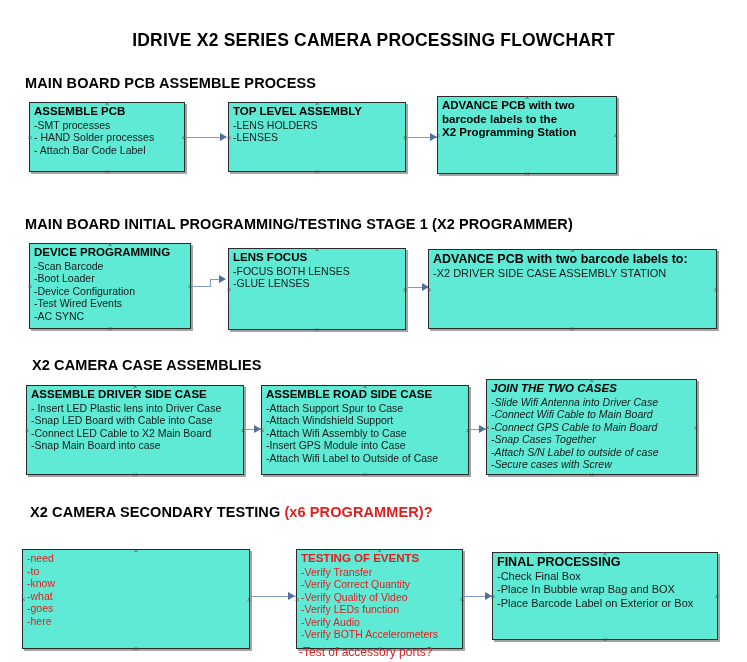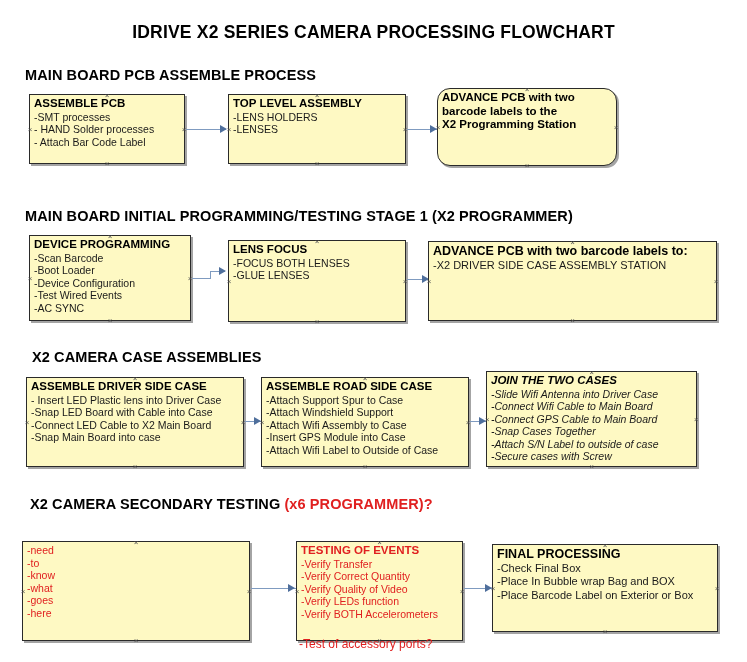--- a/index.html
+++ b/index.html
@@ -2,37 +2,37 @@
 <html><head>
 <meta charset="utf-8">
 <style>
   html,body{margin:0;padding:0;}
   body{
     width:747px;height:662px;background:#ffffff;
     font-family:"Liberation Sans","DejaVu Sans",sans-serif;
     position:relative;overflow:hidden;
     -webkit-font-smoothing:antialiased;
   }
-  .canvas{position:absolute;left:0;top:8px;width:747px;height:647px;}
+  .canvas{position:absolute;left:0;top:16px;width:747px;height:647px;}
 
   
   .doc-title{
     position:absolute;left:0;top:14px;width:747px;text-align:center;
     font-size:17.5px;font-weight:bold;color:#000;letter-spacing:.2px;
   }
   .section-title{
     position:absolute;font-size:14.5px;font-weight:bold;color:#000;
     white-space:nowrap;letter-spacing:.1px;
   }
   .section-title .red{color:#e02020;}
 
   
   .box{
     position:absolute;box-sizing:border-box;
-    background:#fef9c3;
+    background:#5eead4;
     border:1px solid #2a2a2a;
     box-shadow:2px 2px 0 rgba(90,90,90,.55);
     padding:2px 3px 2px 4px;
     overflow:visible;
   }
   .box .bx-title{
     font-size:11.5px;font-weight:bold;color:#000;
     line-height:13.5px;white-space:nowrap;
   }
   .box .bx-line{
@@ -96,21 +96,21 @@
     <div class="bx-line">-LENSES</div>
     <span class="hx" style="left:50%;top:0;"></span>
     <span class="hx" style="left:50%;top:100%;"></span>
     <span class="hx" style="left:0;top:50%;"></span>
     <span class="hx" style="left:100%;top:50%;"></span>
   </div>
 
   <div class="conn h" style="left:407px;top:121px;width:30px;"></div>
   <div class="arrow" style="left:430px;top:117px;"></div>
 
-  <div class="box" style="left:437px;top:80px;width:180px;height:78px;border-radius:13px;">
+  <div class="box" style="left:437px;top:80px;width:180px;height:78px;">
     <div class="bx-title">ADVANCE PCB with two</div>
     <div class="bx-title">barcode labels to the</div>
     <div class="bx-title"> X2 Programming Station</div>
     <span class="hx" style="left:50%;top:0;"></span>
     <span class="hx" style="left:50%;top:100%;"></span>
     <span class="hx" style="left:0;top:50%;"></span>
     <span class="hx" style="left:100%;top:50%;"></span>
   </div>
 
   <div class="section-title" style="left:25px;top:200px;">MAIN BOARD INITIAL PROGRAMMING/TESTING STAGE 1 (X2 PROGRAMMER)</div>
@@ -221,20 +221,21 @@
 
   <div class="conn h" style="left:251px;top:580px;width:45px;"></div>
   <div class="arrow" style="left:288px;top:576px;"></div>
 
   <div class="box red" style="left:296px;top:533px;width:167px;height:100px;">
     <div class="bx-title">TESTING OF EVENTS</div>
     <div class="bx-line">-Verify Transfer</div>
     <div class="bx-line">-Verify Correct Quantity</div>
     <div class="bx-line">-Verify Quality of Video</div>
     <div class="bx-line">-Verify LEDs function</div>
+    <div class="bx-line">-Verify Audio</div>
     <div class="bx-line">-Verify BOTH Accelerometers</div>
     <span class="hx" style="left:50%;top:0;"></span>
     <span class="hx" style="left:50%;top:100%;"></span>
     <span class="hx" style="left:0;top:50%;"></span>
     <span class="hx" style="left:100%;top:50%;"></span>
   </div>
 
   <div class="overflow-line" style="left:299px;top:630px;">-Test of accessory ports?</div>
 
   <div class="conn h" style="left:464px;top:580px;width:28px;"></div>

